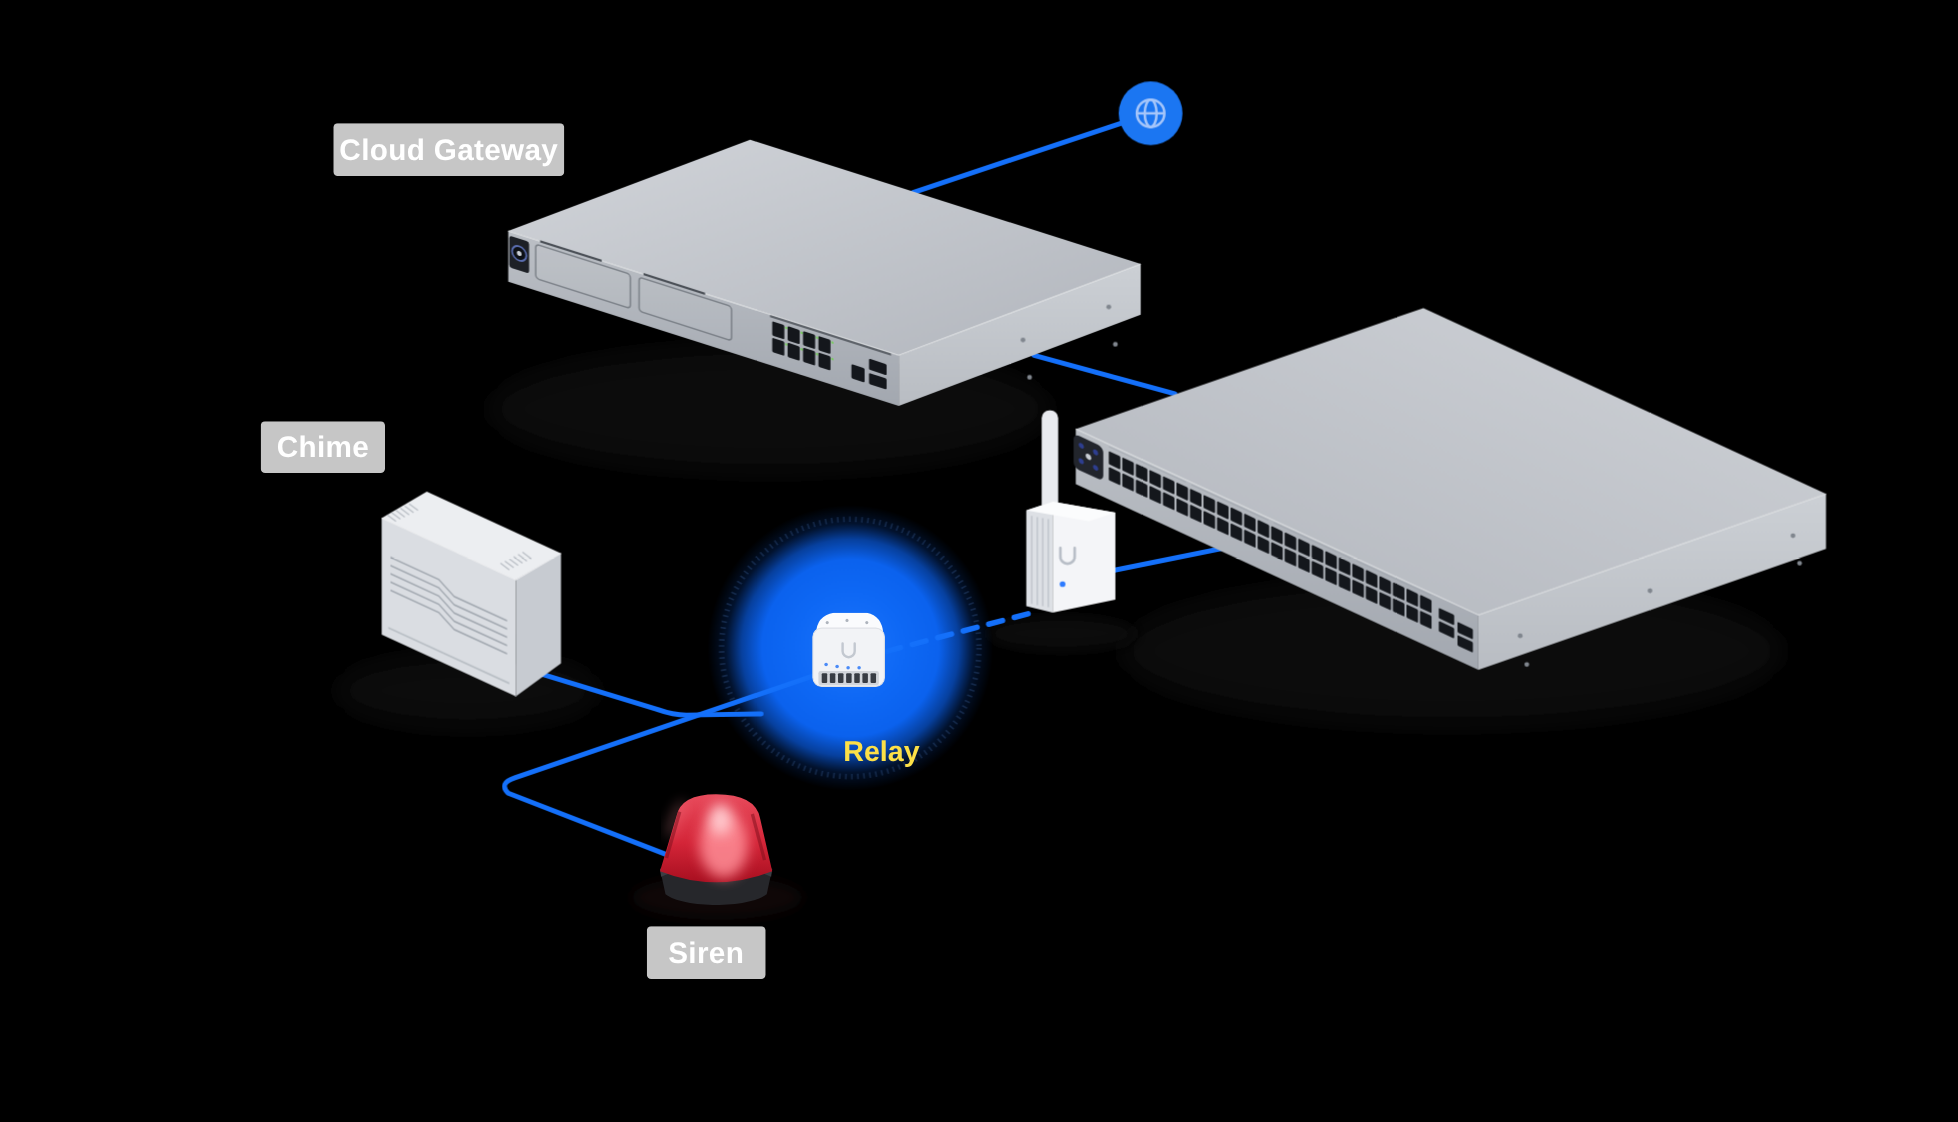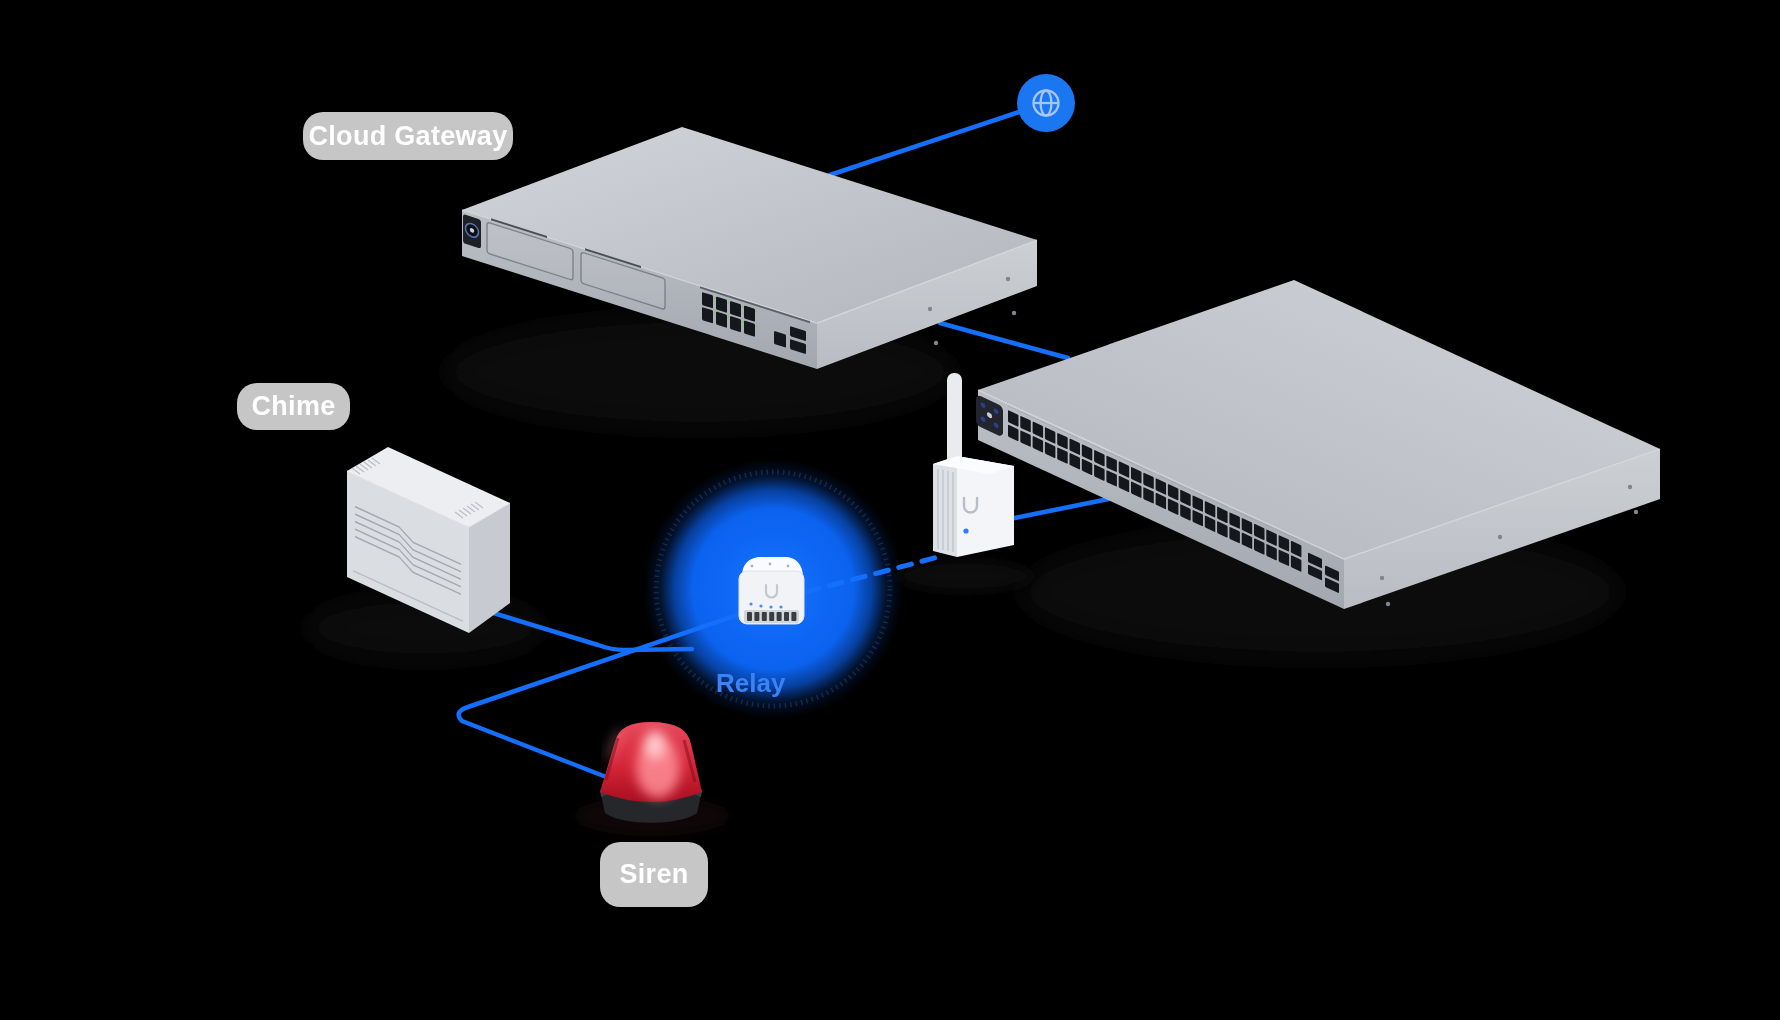--- a/index.html
+++ b/index.html
@@ -4,33 +4,33 @@
 <style>
   html,body{margin:0;padding:0;background:#000;}
   body{width:1780px;height:1020px;position:relative;overflow:hidden;
        font-family:"Liberation Sans","DejaVu Sans",sans-serif;}
   .stage{position:absolute;left:0;top:0;width:1780px;height:1020px;}
   svg.scene{position:absolute;left:0;top:0;}
   .tag{
     position:absolute;
     background:#c6c6c6;
     color:#fff;
-    border-radius:20px;
+    border-radius:4px;
     display:flex;align-items:center;justify-content:center;
     font-size:27px;font-weight:700;letter-spacing:.3px;
     z-index:5;
   }
   .tag-cloud-gateway{left:303px;top:112px;width:210px;height:48px;}
   .tag-chime{left:237px;top:383px;width:113px;height:47px;}
   .tag-superlink{left:1033px;top:567px;width:155px;height:47px;}
   .tag-professional-switch{left:1428px;top:533px;width:279px;height:48px;}
-  .tag-siren{left:600px;top:842px;width:108px;height:65px;text-align:right;}
+  .tag-siren{left:588px;top:842px;width:108px;height:48px;text-align:right;}
   .relay-caption{
     position:absolute;left:716px;top:668px;width:120px;height:34px;
-    color:#3b82f6;font-size:26px;font-weight:700;text-align:left;z-index:5;
+    color:#fde047;font-size:26px;font-weight:700;text-align:right;z-index:5;
   }
 </style>
 </head>
 <body>
 
 <div class="stage">
 
 <svg class="scene" width="1780" height="1020" viewBox="0 0 1780 1020">
   <defs>
     <linearGradient id="gwTop" x1="0" y1="0" x2="1" y2="1">

